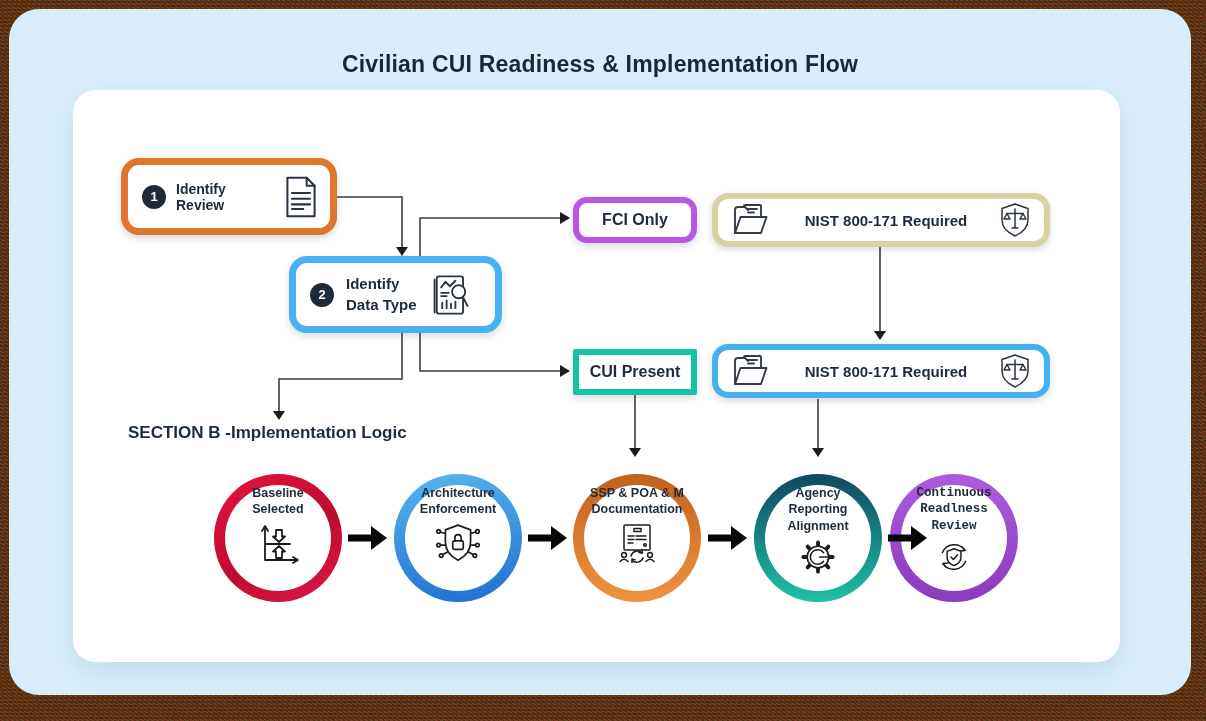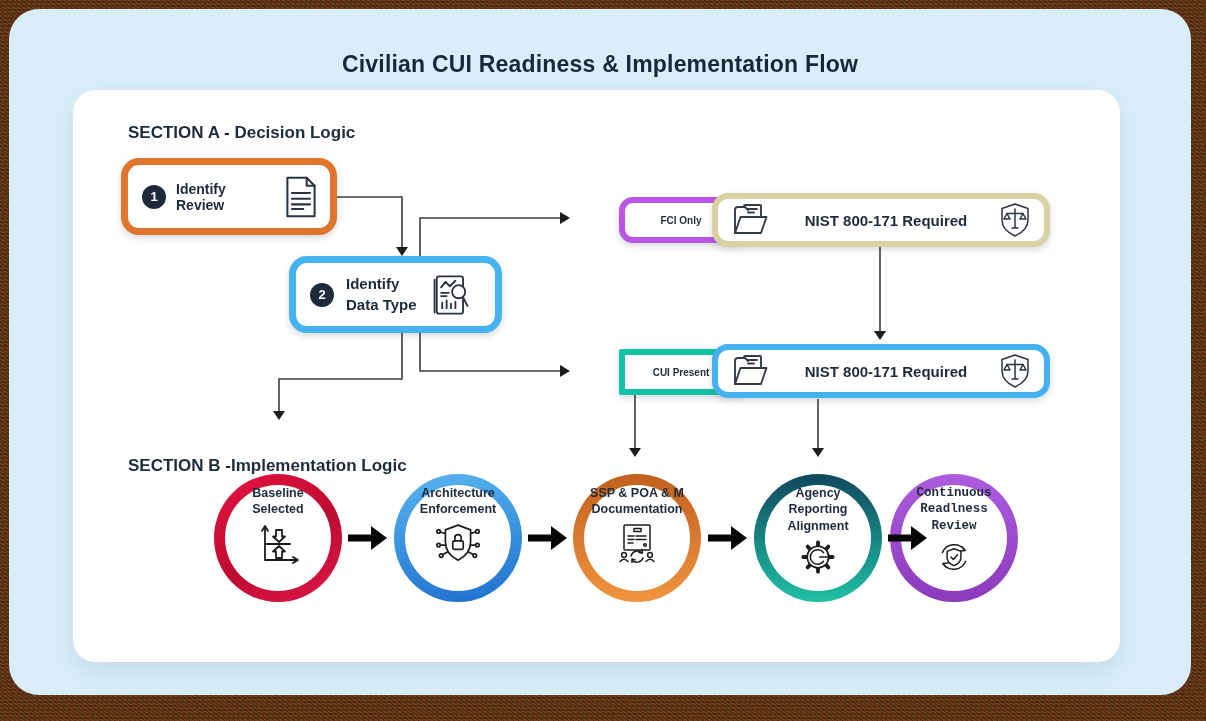--- a/index.html
+++ b/index.html
@@ -26,21 +26,21 @@
   }
   .white-card {
     position:absolute; left:73px; top:90px; width:1047px; height:572px;
     background:#ffffff; border-radius:22px;
     box-shadow:0 10px 26px rgba(30,60,90,.10);
   }
   .section-heading {
     position:absolute; font-size:17px; font-weight:bold; color:#1d2b3a;
   }
   .heading-a { left:128px; top:123px; }
-  .heading-b { left:128px; top:456px; }
+  .heading-b { left:128px; top:423px; }
 
   .overlay { position:absolute; left:0; top:0; pointer-events:none; }
 
   
   .node {
     position:absolute; background:#fff; display:flex; align-items:center;
     color:#1d2b3a; font-weight:bold;
     box-shadow:0 3px 7px rgba(40,50,70,.18);
   }
   .node-contract {
@@ -53,23 +53,22 @@
   }
   .node-label { font-size:14px; }
   .node-label-2line { font-size:15px; line-height:1.35; }
   .badge {
     flex:0 0 auto; width:24px; height:24px; border-radius:50%;
     background:#1e2a3a; color:#fff; font-size:13px; font-weight:bold;
     display:flex; align-items:center; justify-content:center;
   }
   .pill {
     position:absolute; background:#fff; display:flex; align-items:center; justify-content:center;
-    font-size:10px; font-weight:bold; color:#1d2b3a;
+    font-size:16px; font-weight:bold; color:#1d2b3a;
     box-shadow:0 3px 7px rgba(40,50,70,.18);
-    margin-left:46px;
   }
   .pill-fci { left:573px; top:197px; width:124px; height:46px; border:6px solid #ba55e8; border-radius:14px; }
   .pill-cui { left:573px; top:349px; width:124px; height:46px; border:6px solid #14c2a6; border-radius:2px; }
   .nist {
     position:absolute; background:#fff; display:flex; align-items:center;
     padding:0 14px; box-shadow:0 3px 7px rgba(40,50,70,.18);
   }
   .nist-fci { left:712px; top:193px; width:338px; height:54px; border:6px solid #d9d1a4; border-radius:16px; }
   .nist-cui { left:712px; top:344px; width:338px; height:54px; border:6px solid #45b1f0; border-radius:16px; }
   .nist-label { flex:1; text-align:center; font-size:15px; font-weight:bold; color:#1d2b3a; }
@@ -118,21 +117,20 @@
       <polygon points="396,247 408,247 402,256"></polygon>
       <polygon points="560,212 560,224 570,218"></polygon>
       <polygon points="560,365 560,377 570,371"></polygon>
       <polygon points="273,411 285,411 279,420"></polygon>
       <polygon points="874,331 886,331 880,340"></polygon>
       <polygon points="629,448 641,448 635,457"></polygon>
       <polygon points="812,448 824,448 818,457"></polygon>
     </g>
   </svg>
 
-  <div class="section-heading heading-a">SECTION A - Decision Logic</div>
   <div class="section-heading heading-b">SECTION B -Implementation Logic</div>
 
   <div class="node node-contract">
     <div class="badge">1</div>
     <div class="node-label">Identify Review</div>
     <span class="icon">
       <svg width="34" height="42" viewBox="0 0 30 37" fill="none" stroke="#2b3442" stroke-width="1.8" stroke-linecap="round" stroke-linejoin="round">
         <path d="M3 1.5 h17 l7 7 v27 h-24 z" fill="#fff"></path>
         <path d="M20 1.5 v7 h7"></path>
         <path d="M7 15 h16 M7 20 h16 M7 25 h16 M7 29 h10"></path>

